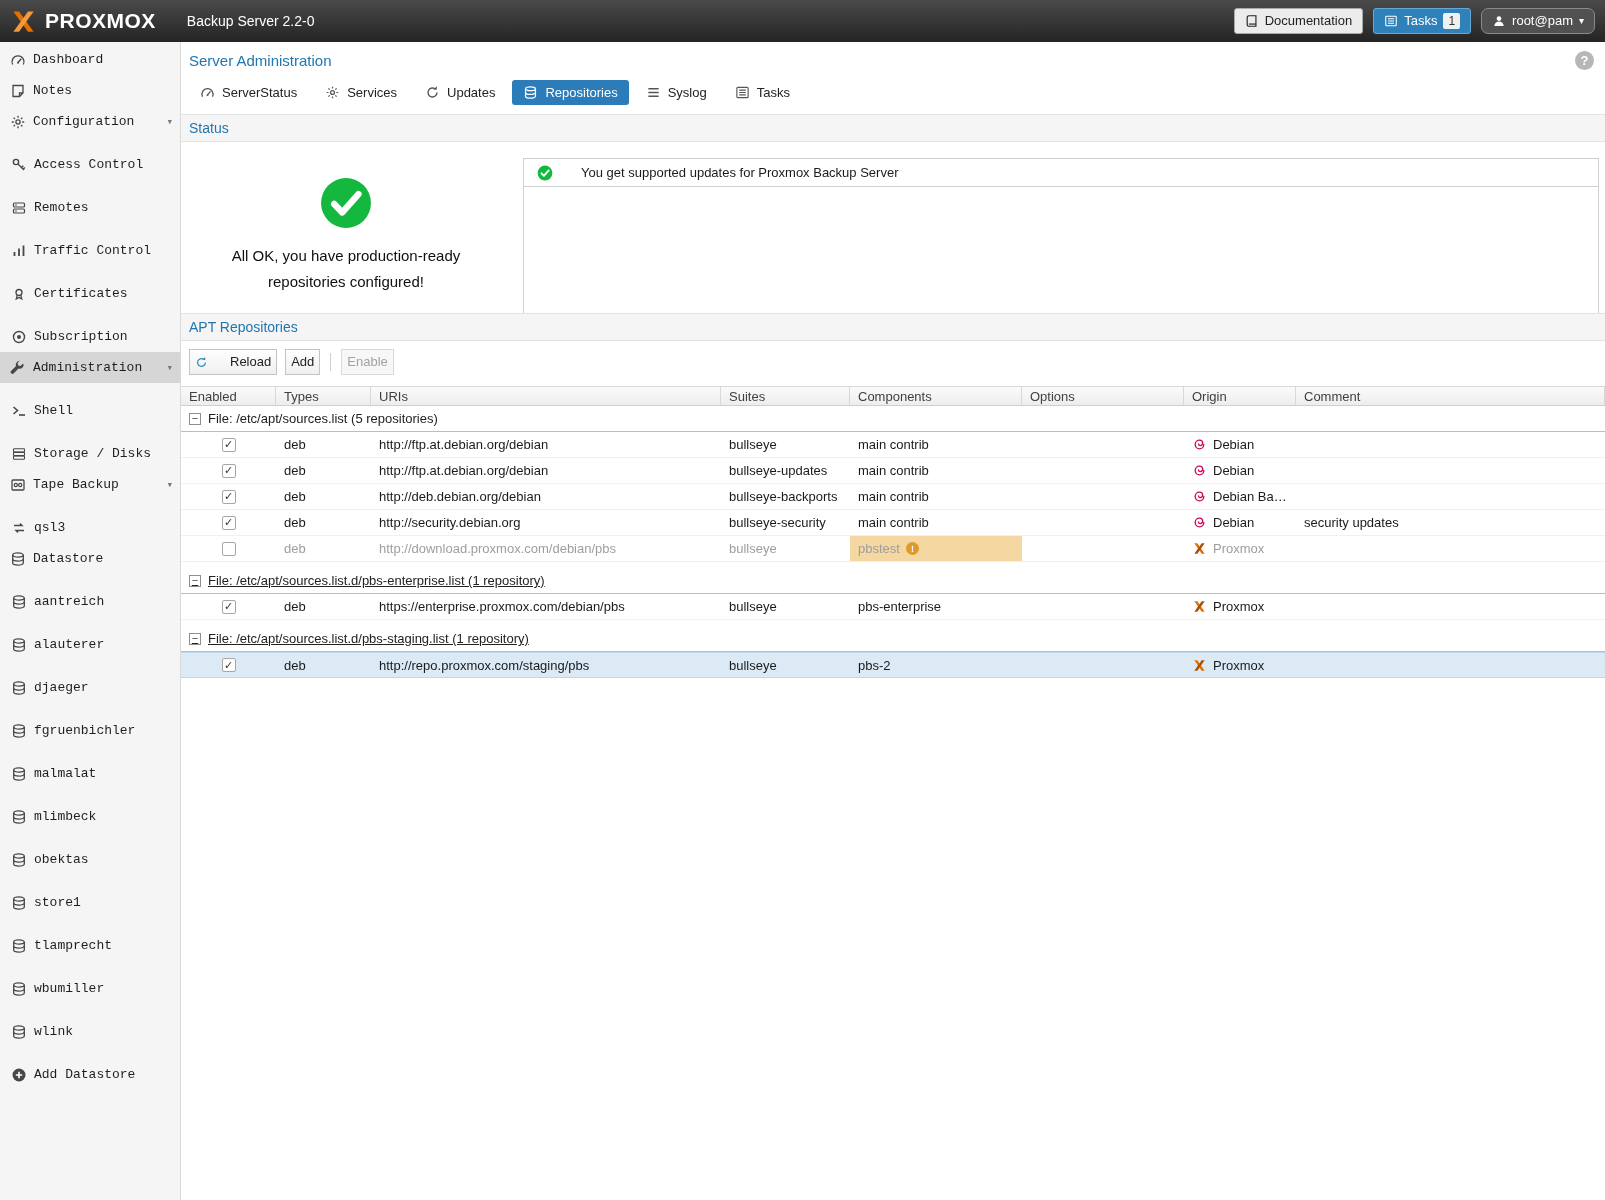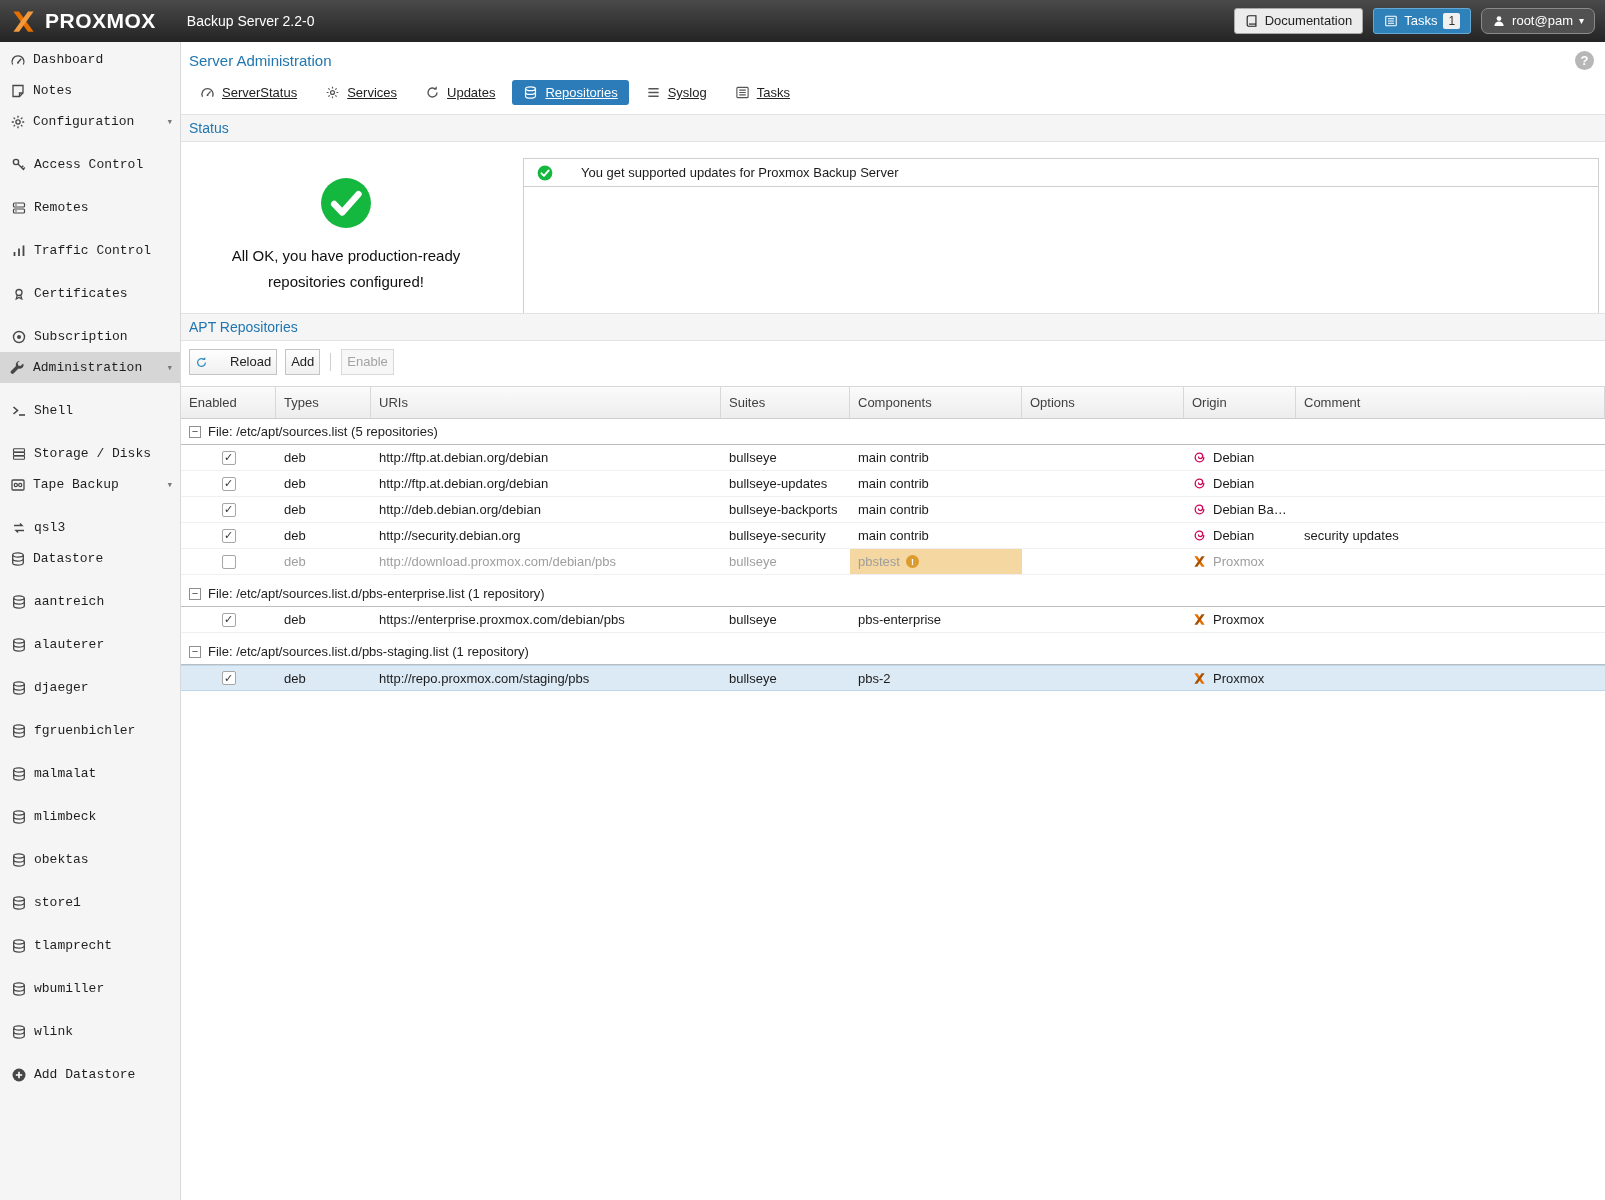--- a/index.html
+++ b/index.html
@@ -35,21 +35,21 @@
   .caret-r { position:absolute; right:7px; top:9px; color:#7a7a7a; font-size:11px; }
 
   .main { flex:1; display:flex; flex-direction:column; background:#fff; min-width:0; }
 
   .title-row { height:37px; display:flex; align-items:center; justify-content:space-between; padding:0 11px 0 8px; }
   .page-title { font-size:15px; color:#2176b0; font-weight:normal; margin:0; }
   .help-circle { width:19px; height:19px; border-radius:50%; background:#b7b7b7; color:#fff; font-weight:bold;
     display:flex; align-items:center; justify-content:center; font-size:13px; cursor:pointer; }
 
   .tabbar { display:flex; gap:6px; padding:1px 8px 9px; }
-  .tab { display:inline-flex; align-items:center; gap:7px; padding:5px 11px; border-radius:3px; cursor:pointer; color:#222;text-decoration:underline; }
+  .tab { display:inline-flex; align-items:center; gap:7px; padding:5px 11px; border-radius:3px; cursor:pointer; color:#222; }
   .tab .si { width:15px; height:15px; color:#555; }
   .tab.active { background:#2b7cb9; color:#fff; }
   .tab.active .si { color:#fff; }
 
   .section-header { height:28px; background:#f5f5f5; border-top:1px solid #e3e3e3; border-bottom:1px solid #e3e3e3;
     display:flex; align-items:center; padding:0 8px; color:#2176b0; font-size:14px; flex:0 0 28px; }
 
   
   .status-panel { height:171px; flex:0 0 171px; display:flex; padding-top:16px; }
   .status-left { width:330px; flex:0 0 330px; display:flex; flex-direction:column; align-items:center; }
@@ -64,25 +64,25 @@
   .tbtn { display:inline-flex; align-items:center; gap:22px; border:1px solid #c4c4c4;
     background:linear-gradient(#fefefe,#f0f0f0); border-radius:0; padding:4px 5px; cursor:pointer; color:#222; line-height:16px; }
   .tbtn.disabled { color:#a3a3a3; border-color:#d9d9d9; background:#f7f7f7; cursor:default; }
   .tsep { width:1px; height:18px; background:#cfcfcf; margin:0 2px; }
   .reload-ic { width:13px; height:13px; color:#2e8bc0; }
 
   
   :root { --tcols: 95px 95px 350px 129px 172px 162px 112px minmax(0,1fr); }
   .grid { flex:1; overflow:hidden; margin-top:3px; }
   .ghead { display:grid; grid-template-columns:var(--tcols); background:linear-gradient(#fbfbfb,#ededed);
-    border-top:1px solid #d8d8d8; border-bottom:1px solid #cfcfcf; color:#3f3f3f; height:33px; }
+    border-top:1px solid #d8d8d8; border-bottom:1px solid #cfcfcf; color:#3f3f3f; height:20px; }
   .hc { display:flex; align-items:center; padding:0 8px; border-right:1px solid #d8d8d8; overflow:hidden; white-space:nowrap; }
   .grow-group { height:26px; display:flex; align-items:center; gap:7px; padding:0 8px;
     border-bottom:1px solid #bdbdbd; color:#222; }
-  .grow-group.mt { margin-top:6px; }
+  .grow-group.mt { margin-top:6px;text-decoration:underline; }
   .minus-box { width:12px; height:12px; border:1px solid #8f8f8f; background:#fff; display:flex; align-items:center;
     justify-content:center; font-size:11px; line-height:1; color:#444; cursor:pointer; flex:0 0 12px; }
   .minus-box::after { content:"−"; margin-top:-1px; }
   .trow { display:grid; grid-template-columns:var(--tcols); height:26px; border-bottom:1px solid #f0f0f0; align-items:stretch; }
   .trow.selected { background:#dceaf5; border-top:1px solid #bdd8ec; border-bottom:1px solid #bdd8ec; }
   .trow.disabled .cell, .trow.disabled .origin-lbl { color:#9e9e9e; }
   .cell { padding:0 8px; overflow:hidden; white-space:nowrap; text-overflow:ellipsis; display:flex; align-items:center; }
   .cell-center { justify-content:center; }
   .checkbox { width:14px; height:14px; border:1px solid #a6a6a6; border-radius:2px; background:#fff;
     display:flex; align-items:center; justify-content:center; font-size:11px; color:#333; cursor:pointer; }

